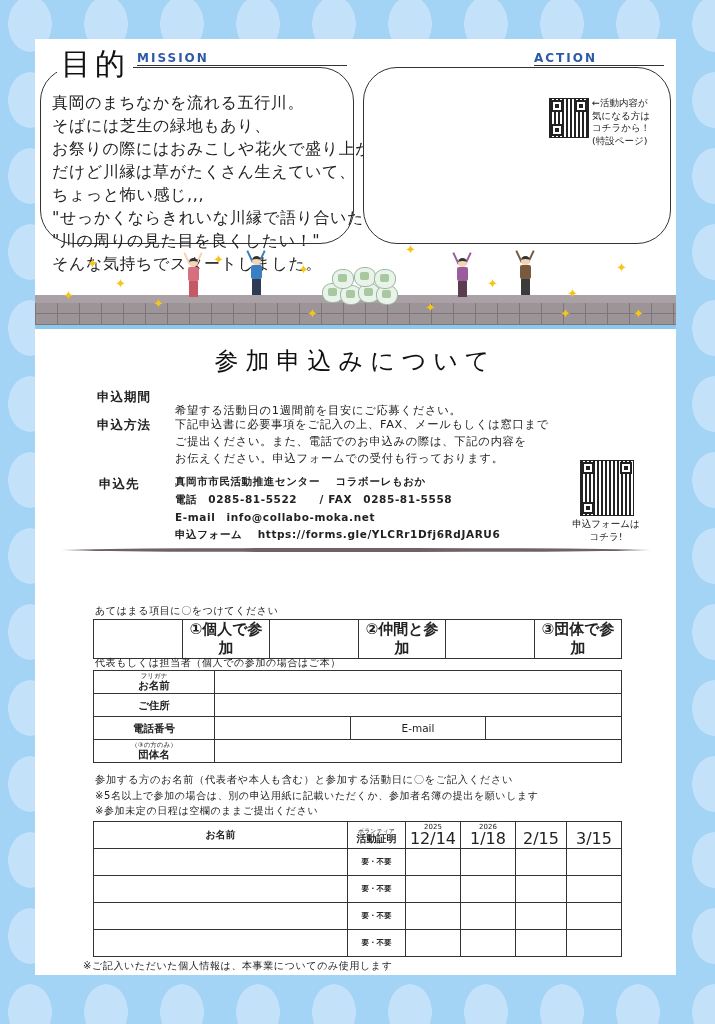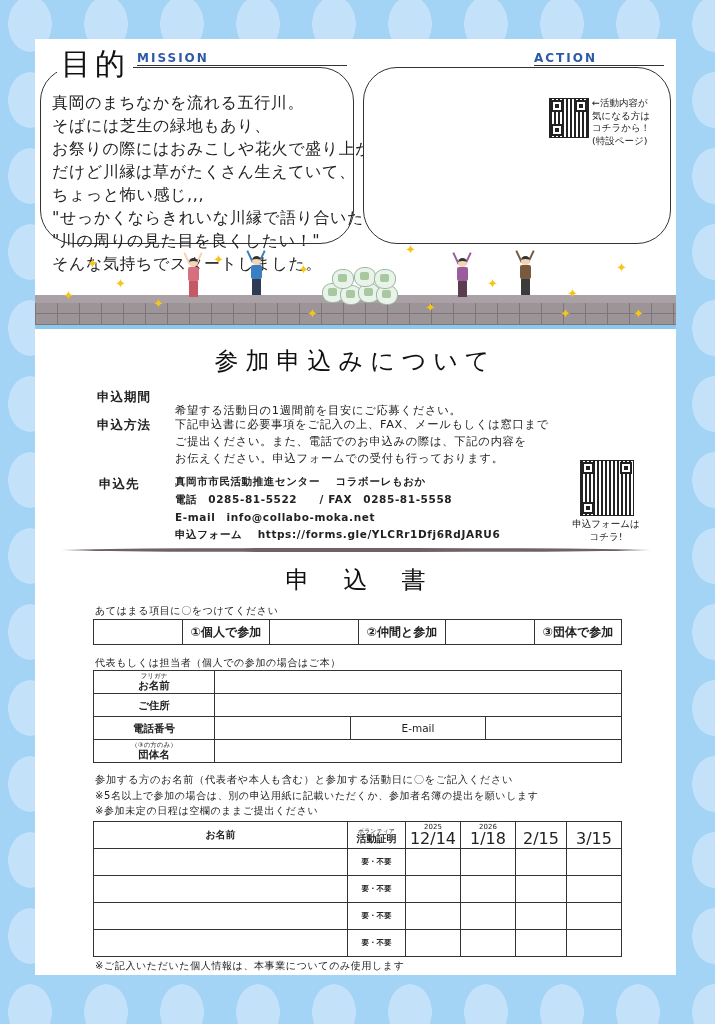--- a/index.html
+++ b/index.html
@@ -71,21 +71,21 @@
     position:absolute; left:25px; top:509px; width:592px; height:4px;
     background:linear-gradient(90deg, transparent 0%, #6e6264 6%, #6e6264 94%, transparent 100%);
     border-radius:50%;
   }
   
   .h-form { position:absolute; left:0; width:641px; text-align:center; top:525px; font-size:24px; letter-spacing:34px; text-indent:34px; color:#111; }
   .note { position:absolute; font-size:10px; letter-spacing:0.6px; white-space:pre; color:#222; }
   .note.bold { font-weight:400; }
   table { border-collapse:collapse; position:absolute; table-layout:fixed; }
   td { border:1.4px solid #333; padding:0; font-size:10px; text-align:center; color:#222; }
-  .choice-table td { height:24px; font-size:12px; font-weight:700; }
+  .choice-table td { height:24px; font-size:15px; font-weight:700; }
   .rep-table td { height:22px; }
   .rep-table .lab { font-size:10.5px; font-weight:700; line-height:11px; }
   .rep-table .ruby { display:block; font-size:6.5px; font-weight:400; line-height:7px; }
   .part-table td { height:26px; }
   .part-table .hdr { height:24px; }
   .date { font-size:16px; line-height:15px; }
   .date .yr { display:block; font-size:7px; line-height:7px; }
   .vol { font-size:10px; font-weight:700; line-height:10px; }
   .vol .ruby { display:block; font-size:6px; font-weight:400; line-height:7px; }
   .need { font-size:7.5px; font-weight:700; }
@@ -193,21 +193,20 @@
   <div class="contact" style="top:489px;">申込フォーム　 https://forms.gle/YLCRr1Dfj6RdJARU6</div>
 
   <div class="qr" style="left:545px;top:421px;width:52px;height:54px;">
       <span class="corner"></span>
     </div>
   <div class="qr-note" style="left:529px;top:479px;text-align:center;width:84px;">申込フォームは
 コチラ!</div>
 
   <div class="divider"></div>
 
-  <div class="h-form">申込書</div>
 
   <div class="note bold" style="left:60px;top:565px;">あてはまる項目に〇をつけてください</div>
   <table class="choice-table" style="left:58px;top:580px;width:528px;">
     <tbody>
         <tr>
       <td style="width:88px;"></td>
       <td style="width:86px;">①個人で参加</td>
       <td style="width:88px;"></td>
       <td style="width:86px;">②仲間と参加</td>
       <td style="width:88px;"></td>
@@ -299,14 +298,14 @@
       <td></td>
       <td class="need">要・不要</td>
       <td></td>
           <td></td>
           <td></td>
           <td></td>
     </tr>
   </tbody>
     </table>
 
-  <div class="note bold" style="left:60px;top:920px;">※ご記入いただいた個人情報は、本事業についてのみ使用します</div>
+  <div class="note bold" style="left:48px;top:920px;">※ご記入いただいた個人情報は、本事業についてのみ使用します</div>
 </div>
 
 </body></html>

